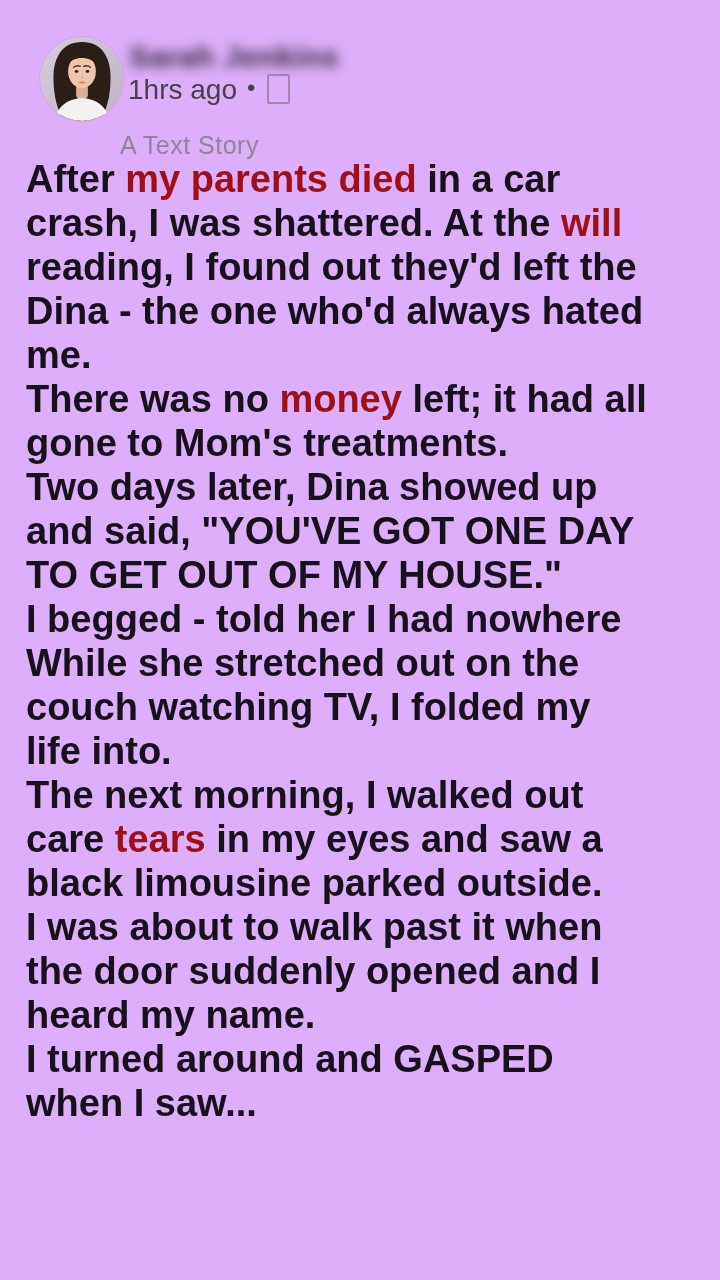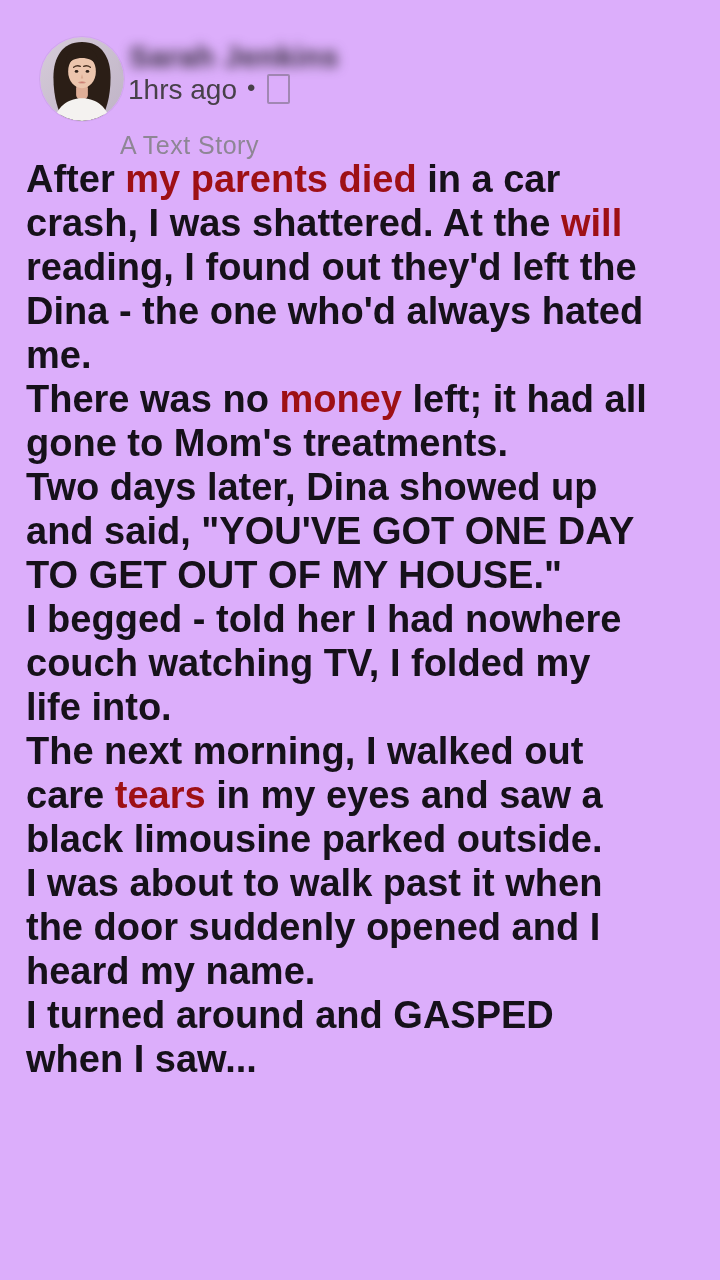--- a/index.html
+++ b/index.html
@@ -116,20 +116,21 @@
       <div class="line"><span>crash, I was shattered. At the </span><span class="hl">will</span></div>
       <div class="line"><span>reading, I found out they'd left the</span></div>
       <div class="line"><span>Dina - the one who'd always hated</span></div>
       <div class="line"><span>me.</span></div>
       <div class="line"><span>There was no </span><span class="hl">money</span><span> left; it had all</span></div>
       <div class="line"><span>gone to Mom's treatments.</span></div>
       <div class="line"><span>Two days later, Dina showed up</span></div>
       <div class="line"><span>and said, "YOU'VE GOT ONE DAY</span></div>
       <div class="line"><span>TO GET OUT OF MY HOUSE."</span></div>
       <div class="line"><span>I begged - told her I had nowhere</span></div>
+      <div class="line"><span>While she stretched out on the</span></div>
       <div class="line"><span>couch watching TV, I folded my</span></div>
       <div class="line"><span>life into.</span></div>
       <div class="line"><span>The next morning, I walked out</span></div>
       <div class="line"><span>care </span><span class="hl">tears</span><span> in my eyes and saw a</span></div>
       <div class="line"><span>black limousine parked outside.</span></div>
       <div class="line"><span>I was about to walk past it when</span></div>
       <div class="line"><span>the door suddenly opened and I</span></div>
       <div class="line"><span>heard my name.</span></div>
       <div class="line"><span>I turned around and GASPED</span></div>
       <div class="line"><span>when I saw...</span></div>

